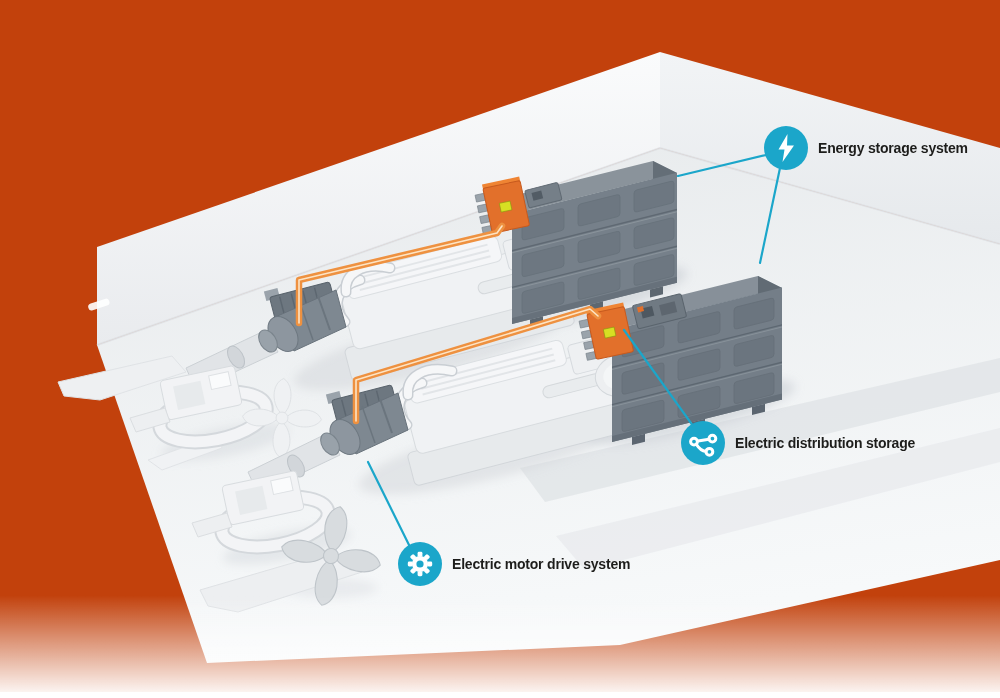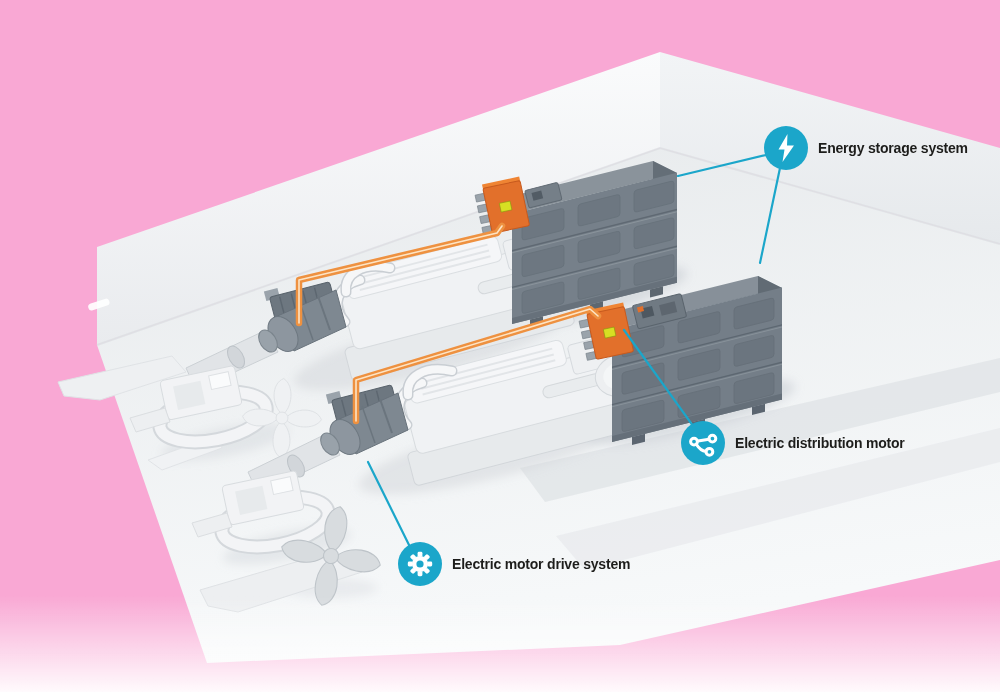--- a/index.html
+++ b/index.html
@@ -1,18 +1,18 @@
 <!DOCTYPE html>
 <html><head>
 <meta charset="utf-8">
 <style>
   html,body{margin:0;padding:0;background:#ffffff;}
   .stage{
     position:relative;width:1000px;height:692px;overflow:hidden;
-    background:#f9a8d4;font-family:"Liberation Sans",sans-serif;
+    background:#c2410c;font-family:"Liberation Sans",sans-serif;
   }
   .stage svg.scene{position:absolute;left:0;top:0;}
   .callout{position:absolute;display:flex;align-items:center;gap:10px;}
   .callout-icon{width:44px;height:44px;flex:0 0 44px;}
   .callout-label{
     font-size:14px;font-weight:bold;color:#1d1d1b;letter-spacing:-0.2px;
     white-space:nowrap;line-height:44px;
   }
 </style>
 </head>
@@ -282,21 +282,21 @@
   <svg class="callout-icon" viewBox="0 0 44 44">
     <circle cx="22" cy="22" r="22" fill="#1BA6CA"></circle>
     <g fill="none" stroke="#ffffff" stroke-width="3" stroke-linecap="round">
       <line x1="17" y1="20" x2="28" y2="18.2"></line>
       <path d="M15.5 23.5 C18.5 28.5 21.5 30 25 30.5"></path>
       <circle cx="13" cy="20.6" r="3.4"></circle>
       <circle cx="31.4" cy="17.6" r="3.4"></circle>
       <circle cx="28.4" cy="30.8" r="3.4"></circle>
     </g>
   </svg>
-  <span class="callout-label">Electric distribution motor</span>
+  <span class="callout-label">Electric distribution storage</span>
 </div>
 
 <div class="callout" style="left:398px;top:542px;align-items:center;">
   <svg class="callout-icon" viewBox="0 0 44 44">
     <circle cx="22" cy="22" r="22" fill="#1BA6CA"></circle>
     <g transform="translate(22,22)" fill="#ffffff">
       <circle r="8"></circle>
       <g>
         <rect x="-2.4" y="-12.2" width="4.8" height="5" rx="1.4"></rect>
         <rect x="-2.4" y="-12.2" width="4.8" height="5" rx="1.4" transform="rotate(45)"></rect>

